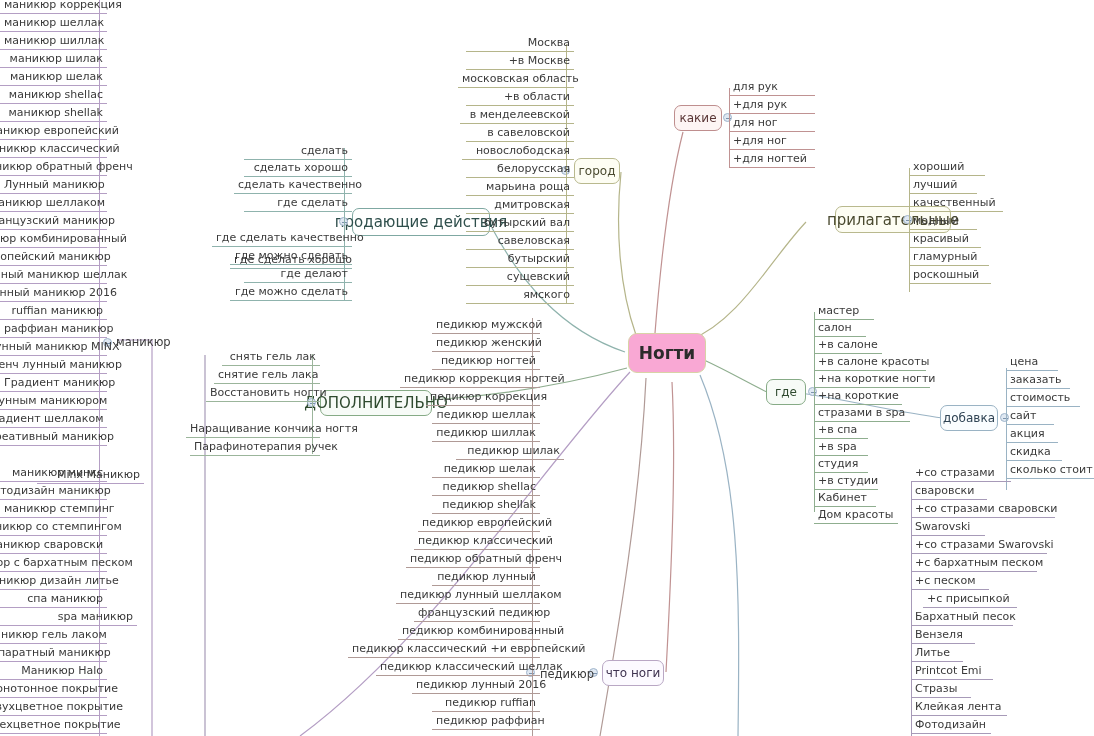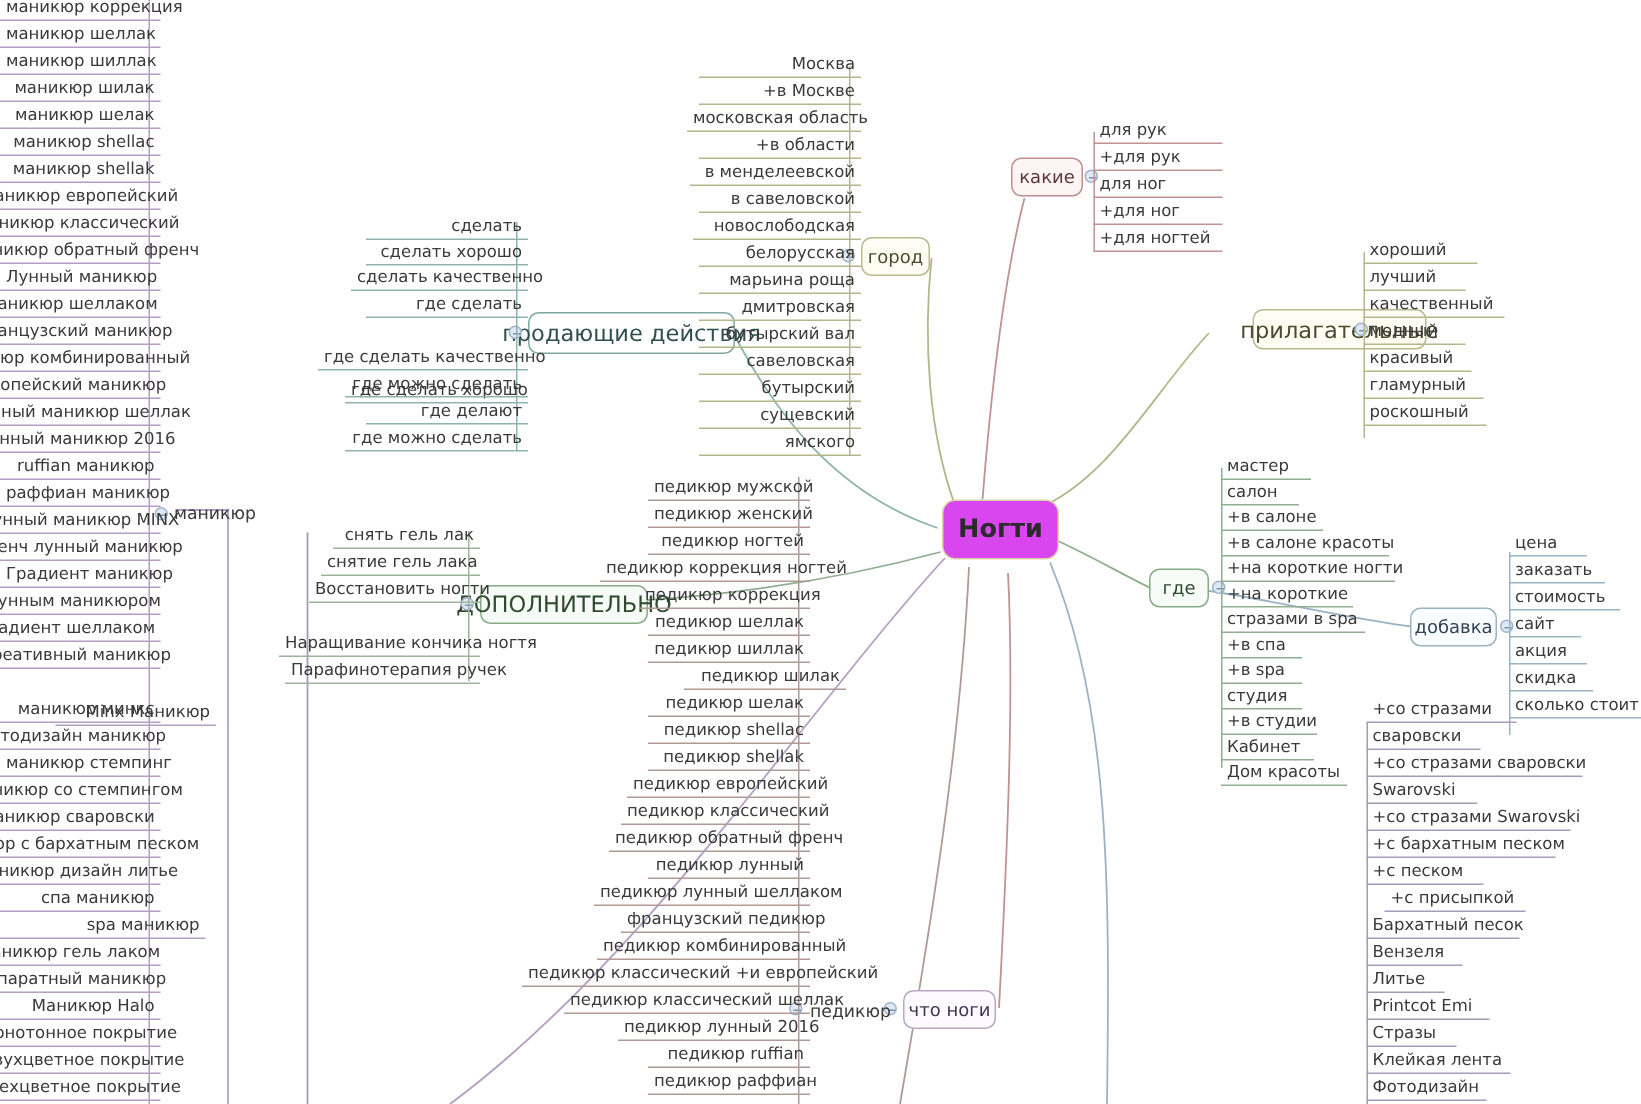--- a/index.html
+++ b/index.html
@@ -52,21 +52,21 @@
     border-radius:7px;
     background:#ffffff;
     white-space:nowrap;
     display:flex;align-items:center;justify-content:center;
     font-size:12px;
     box-sizing:border-box;
   }
   .node.big{font-size:15px;}
   .node.huge{
     font-size:17px;font-weight:bold;color:#2b2b2b;
-    background:#d946ef;border:1.4px solid #d8d3a6;
+    background:#f9a8d4;border:1.4px solid #d8d3a6;
     border-radius:9px;
   }
   .n-teal{border:1.2px solid #7fa8a2;color:#2f4f4c;}
   .n-olive{border:1.2px solid #b9b98e;color:#4a4a30;background:#fdfdf3;}
   .n-rose{border:1.2px solid #bf8e8e;color:#5a3636;background:#fdf5f4;}
   .n-green{border:1.2px solid #86ab86;color:#2f4a2f;background:#f7fbf7;}
   .n-blue{border:1.2px solid #9ab3c4;color:#2f4354;background:#fafdff;}
   .n-mauve{border:1.2px solid #b9a7c4;color:#3f3350;background:#fcfaff;}
 
   

